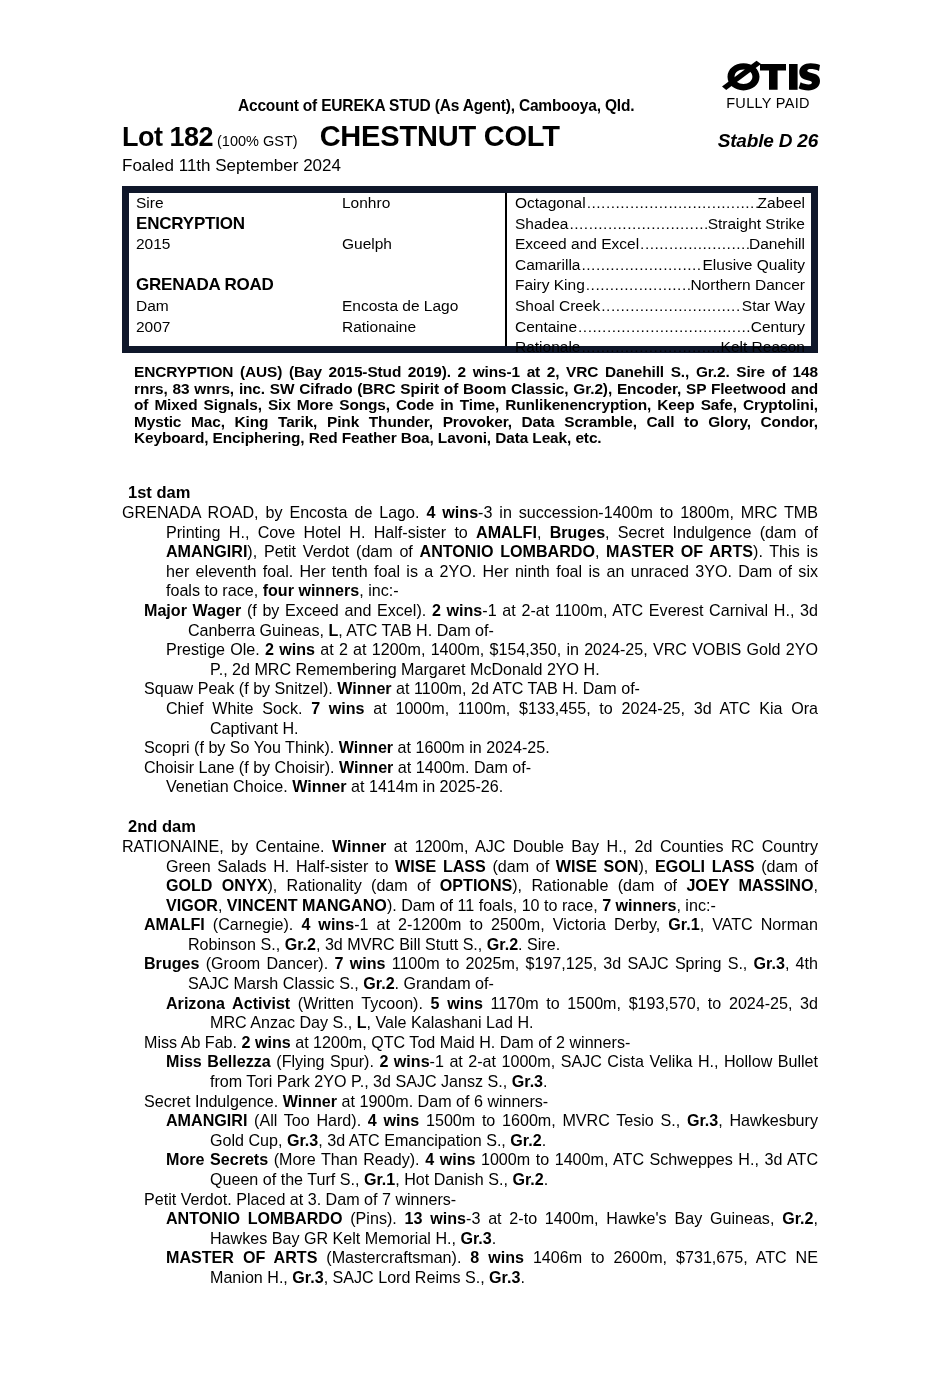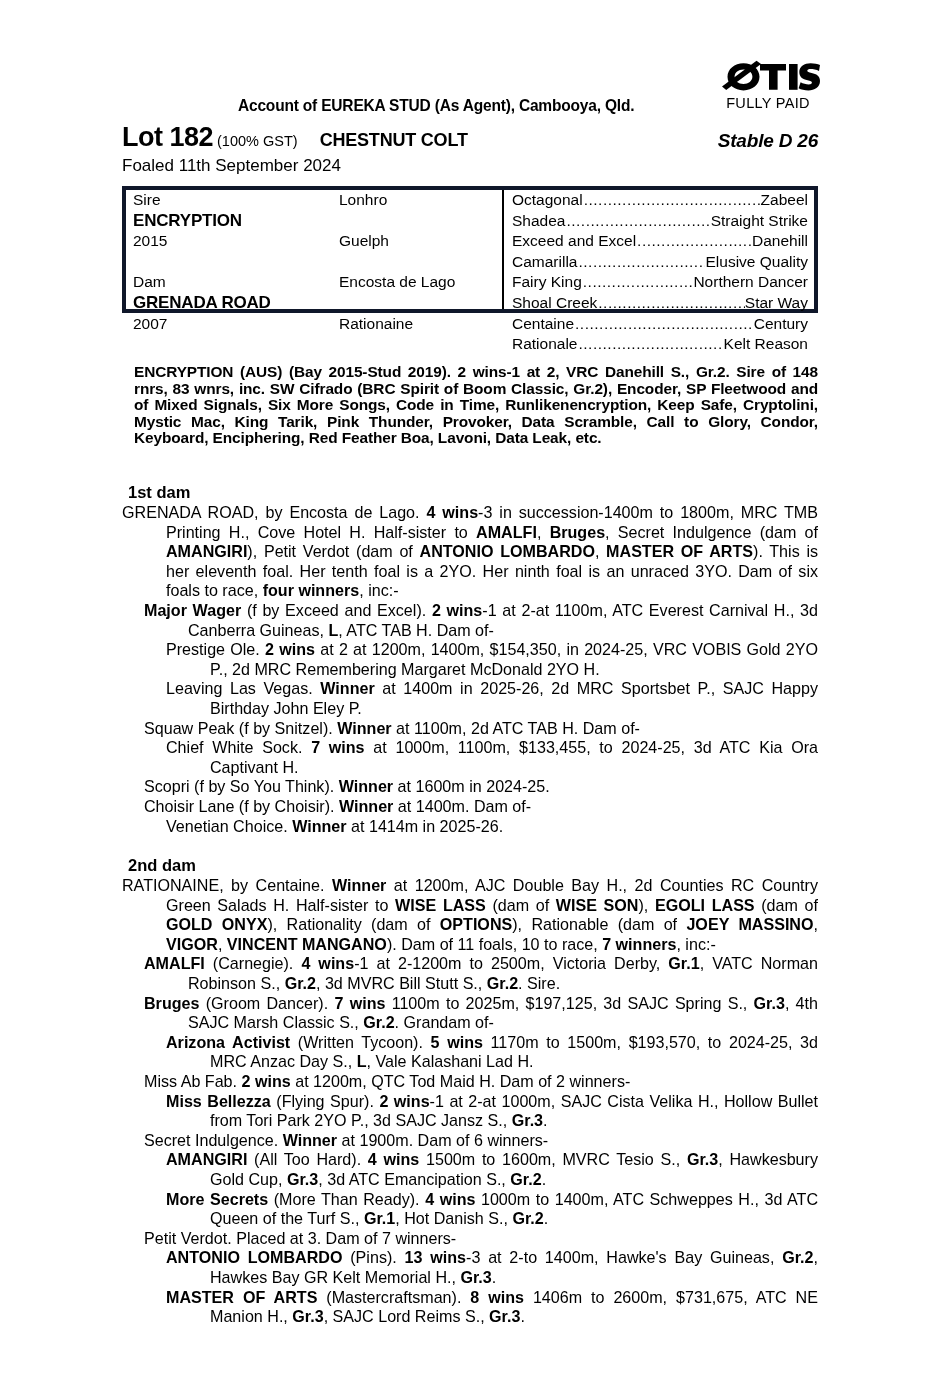--- a/index.html
+++ b/index.html
@@ -75,21 +75,21 @@
     font-size: 27px;
     letter-spacing: -0.5px;
   }
   .lot-gst {
     font-size: 14.5px;
     font-weight: normal;
     padding-left: 4px;
   }
   .lot-colour {
     font-weight: bold;
-    font-size: 18px;
+    font-size: 29px;
     padding-left: 22px;
     letter-spacing: -0.2px;
   }
   .stable {
     position: absolute;
     right: 0;
     bottom: 1px;
     font-weight: bold;
     font-size: 19px;
     letter-spacing: -0.2px;
@@ -118,23 +118,23 @@
     font-size: 15px;
     letter-spacing: -2.2px;
   }
 
   
   .ped-wrap {
     position: absolute;
     left: 122px;
     top: 186px;
     width: 696px;
-    border: 4px solid #0f172a;
+    border: 7px solid #0f172a;
     box-sizing: border-box;
-    height: 127px;
+    height: 167px;
   }
   .ped-grid {
     position: relative;
     width: 100%;
     height: 100%;
   }
   .ped-divider {
     position: absolute;
     left: 376px;
     top: 0;
@@ -293,26 +293,26 @@
             <span class="ped-mid">Lonhro</span>
           </div>
           <div class="ped-line">
             <span class="ped-name">ENCRYPTION</span>
           </div>
           <div class="ped-line ped-line-rel">
             <span>2015</span>
             <span class="ped-mid">Guelph</span>
           </div>
           <div class="ped-line">&nbsp;</div>
+          <div class="ped-line">
+            <span class="ped-name">GRENADA ROAD</span>
+          </div>
           <div class="ped-line ped-line-rel">
             <span class="ped-label">Dam</span>
             <span class="ped-mid">Encosta de Lago</span>
-          </div>
-          <div class="ped-line">
-            <span class="ped-name">GRENADA ROAD</span>
           </div>
           <div class="ped-line ped-line-rel">
             <span>2007</span>
             <span class="ped-mid">Rationaine</span>
           </div>
           <div class="ped-line">&nbsp;</div>
         </div>
       </div>
 
       <div class="ped-col-right">
@@ -380,21 +380,20 @@
 
   <div class="sire-blurb">ENCRYPTION (AUS) (Bay 2015-Stud 2019). 2 wins-1 at 2, VRC Danehill S., Gr.2. Sire of 148 rnrs, 83 wnrs, inc. SW Cifrado (BRC Spirit of Boom Classic, Gr.2), Encoder, SP Fleetwood and of Mixed Signals, Six More Songs, Code in Time, Runlikenencryption, Keep Safe, Cryptolini, Mystic Mac, King Tarik, Pink Thunder, Provoker, Data Scramble, Call to Glory, Condor, Keyboard, Enciphering, Red Feather Boa, Lavoni, Data Leak, etc.</div>
 
   <div class="body-text">
 
     <div class="dam-head">1st dam</div>
     <div id="first-dam-entries">
         <p class="e lv0"><span>GRENADA ROAD, by Encosta de Lago. </span><span class="b">4 wins</span><span>-3 in succession-1400m to 1800m, MRC TMB Printing H., Cove Hotel H. Half-sister to </span><span class="b">AMALFI</span><span>, </span><span class="b">Bruges</span><span>, Secret Indulgence (dam of </span><span class="b">AMANGIRI</span><span>), Petit Verdot (dam of </span><span class="b">ANTONIO LOMBARDO</span><span>, </span><span class="b">MASTER OF ARTS</span><span>). This is her eleventh foal. Her tenth foal is a 2YO. Her ninth foal is an unraced 3YO. Dam of six foals to race, </span><span class="b">four winners</span><span>, inc:-</span></p>
         <p class="e lv1"><span class="b">Major Wager</span><span> (f by Exceed and Excel). </span><span class="b">2 wins</span><span>-1 at 2-at 1100m, ATC Everest Carnival H., 3d Canberra Guineas, </span><span class="b">L</span><span>, ATC TAB H. Dam of-</span></p>
         <p class="e lv2"><span>Prestige Ole. </span><span class="b">2 wins</span><span> at 2 at 1200m, 1400m, $154,350, in 2024-25, VRC VOBIS Gold 2YO P., 2d MRC Remembering Margaret McDonald 2YO H.</span></p>
-        <p class="e lv2"><span>Leaving Las Vegas. </span><span class="b">Winner</span><span> at 1400m in 2025-26, 2d MRC Sportsbet P., SAJC Happy Birthday John Eley P.</span></p>
         <p class="e lv1"><span>Squaw Peak (f by Snitzel). </span><span class="b">Winner</span><span> at 1100m, 2d ATC TAB H. Dam of-</span></p>
         <p class="e lv2"><span>Chief White Sock. </span><span class="b">7 wins</span><span> at 1000m, 1100m, $133,455, to 2024-25, 3d ATC Kia Ora Captivant H.</span></p>
         <p class="e lv1"><span>Scopri (f by So You Think). </span><span class="b">Winner</span><span> at 1600m in 2024-25.</span></p>
         <p class="e lv1"><span>Choisir Lane (f by Choisir). </span><span class="b">Winner</span><span> at 1400m. Dam of-</span></p>
         <p class="e lv2"><span>Venetian Choice. </span><span class="b">Winner</span><span> at 1414m in 2025-26.</span></p>
       </div>
 
     <div class="gap-md"></div>
 
     <div class="dam-head">2nd dam</div>

